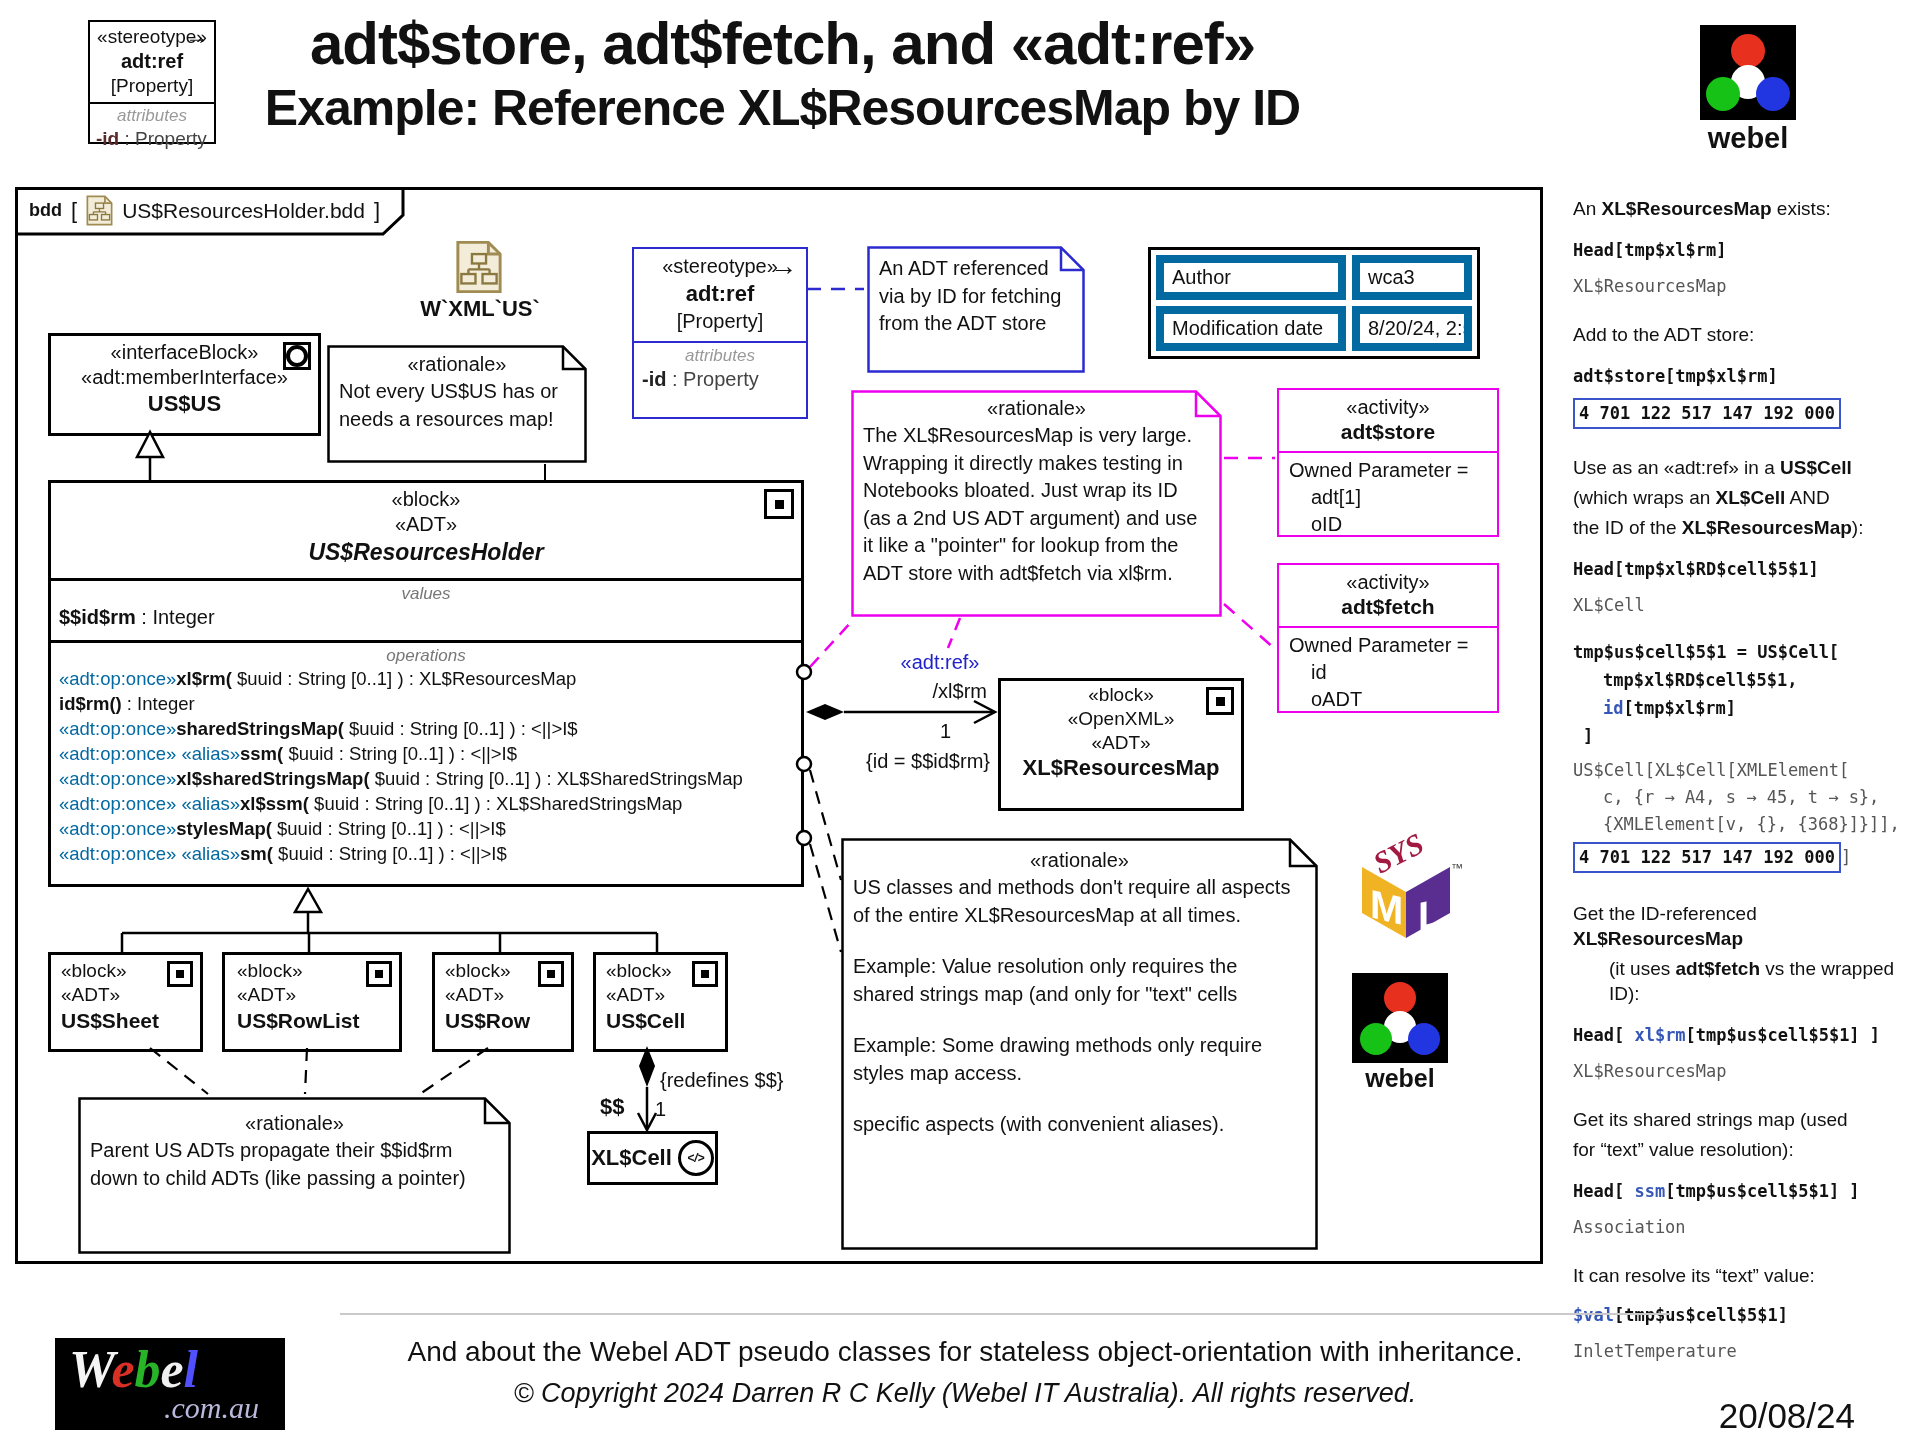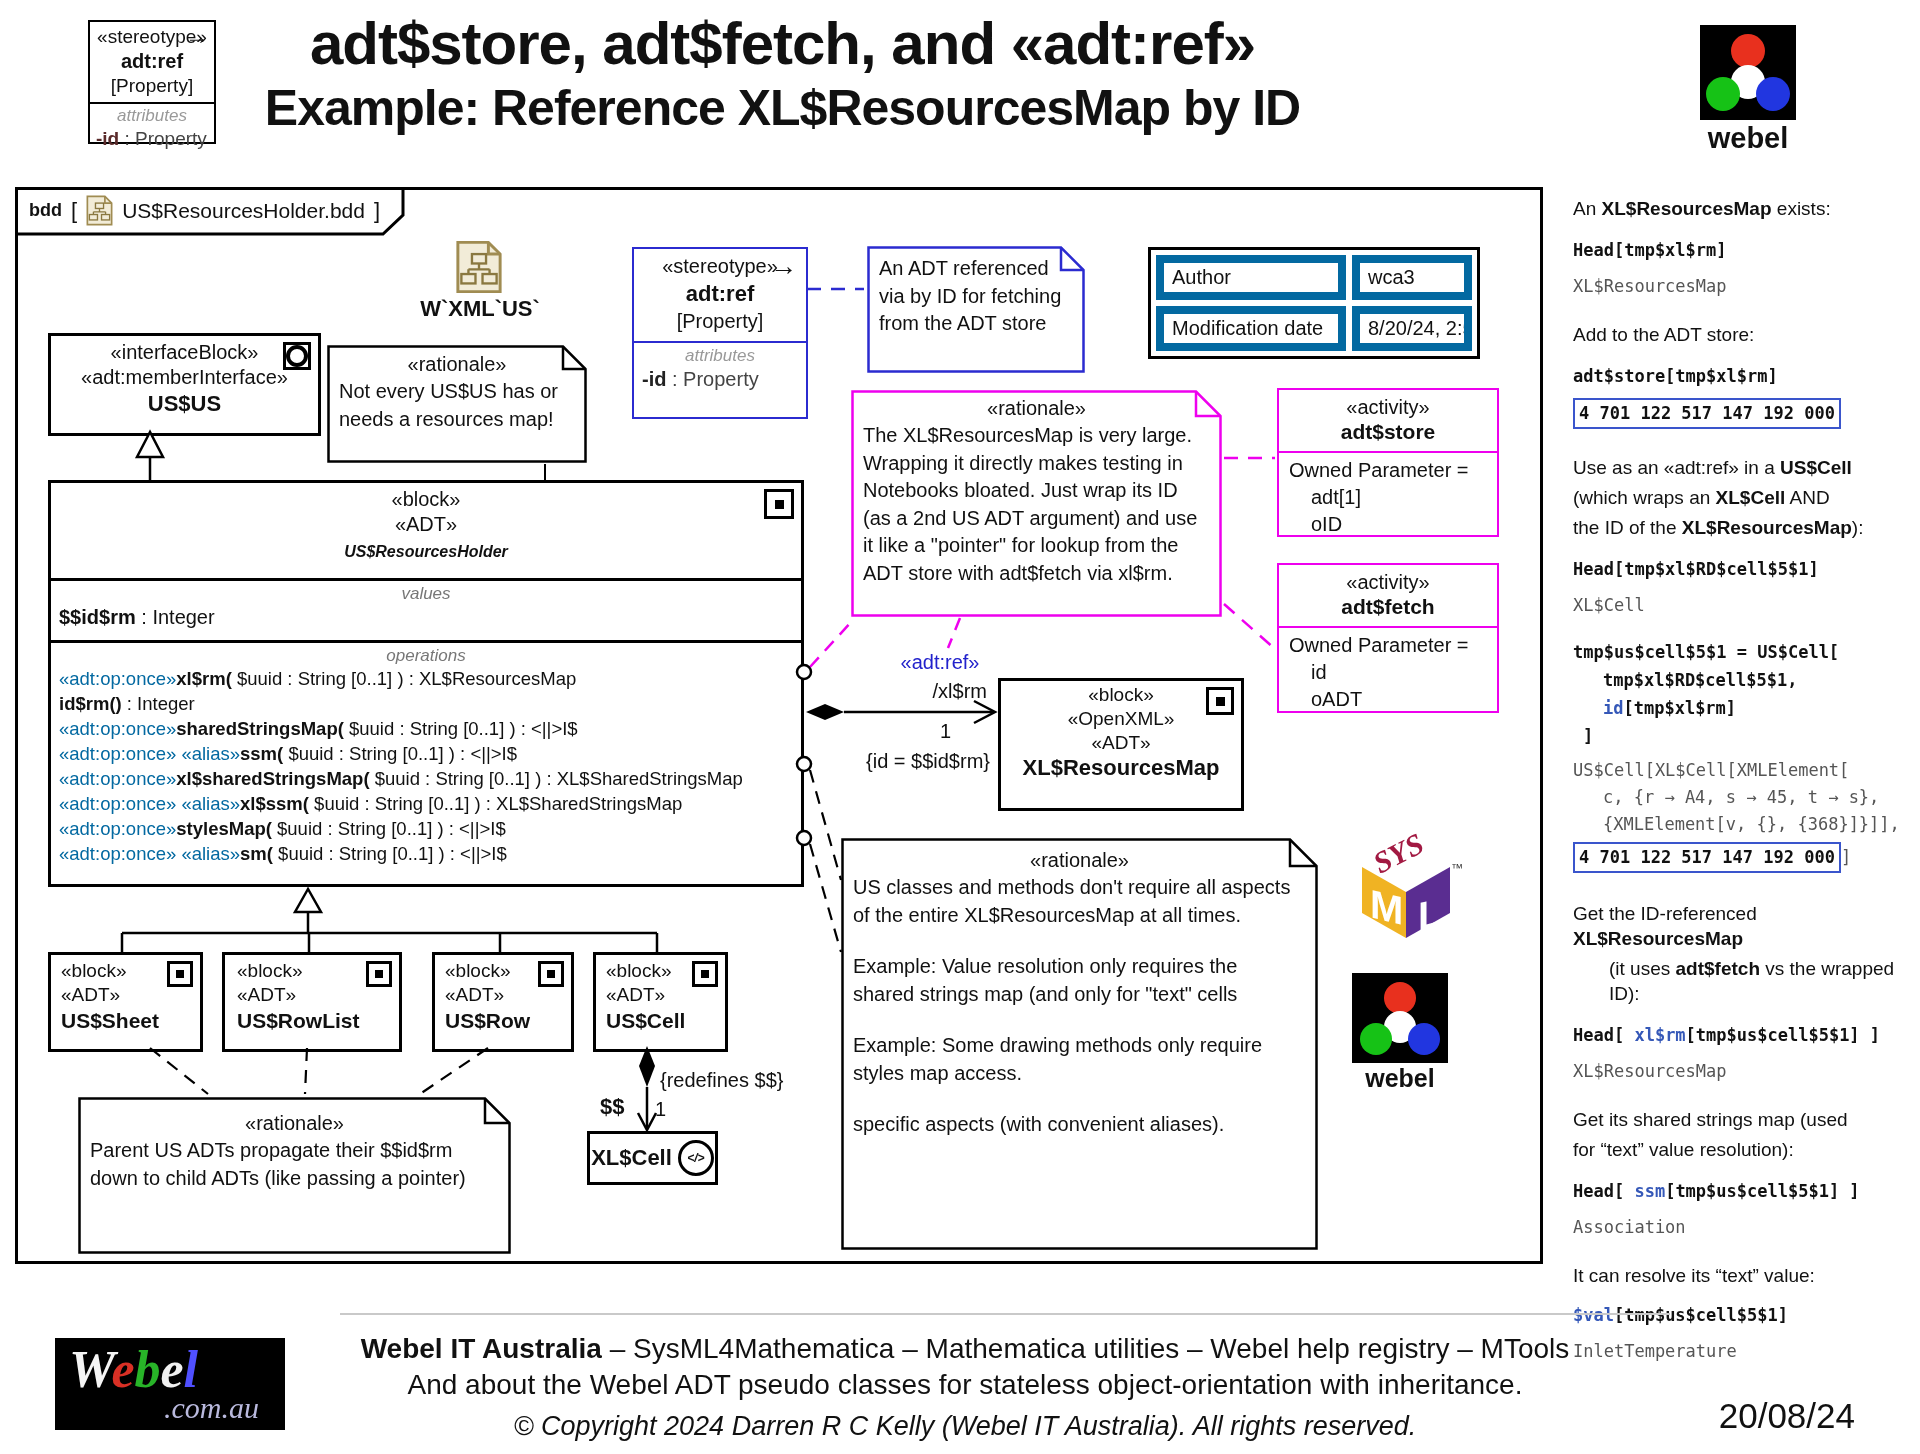--- a/index.html
+++ b/index.html
@@ -6,21 +6,21 @@
   .canvas{position:relative;width:1920px;height:1454px;background:#fff;overflow:hidden;
           font-family:"Liberation Sans",sans-serif;color:#111;}
   .abs{position:absolute;}
 
   
   .ublock{position:absolute;border:3px solid #000;background:#fff;}
   .blk-head{text-align:center;padding-top:4px;}
   .stereo{font-size:19px;line-height:24px;}
   .stereo2{font-size:20px;line-height:25px;}
   .bname{font-weight:bold;font-size:21px;line-height:27px;}
-  .bname-big{font-weight:bold;font-style:italic;font-size:16px;line-height:30px;}
+  .bname-big{font-weight:bold;font-style:italic;font-size:23px;line-height:30px;}
   .comp{border-top:3px solid #000;}
   .comp-label{color:#777;font-style:italic;font-size:17px;text-align:center;line-height:21px;margin-top:2px;}
   .val-line{font-size:20px;line-height:26px;padding-left:8px;}
   .op-line{font-size:18.5px;line-height:25px;white-space:nowrap;padding-left:8px;}
   .seg-g{color:#0369a1;}
   .seg-b{font-weight:bold;}
   .seg-bl{color:#3558b8;font-weight:bold;}
 
   
   .block-icon{position:absolute;top:6px;right:7px;width:22px;height:22px;border:3px solid #000;
@@ -518,21 +518,18 @@
     <line x1="307" y1="1048" x2="305" y2="1094" stroke="#000" stroke-width="2.2" stroke-dasharray="13 9"></line>
     <line x1="488" y1="1048" x2="420" y2="1094" stroke="#000" stroke-width="2.2" stroke-dasharray="13 9"></line>
   </svg>
 
   <div class="f-hr"></div>
   <div class="f-logo">
     <div class="f-logo-main"><span style="color: rgb(245, 245, 245);">W</span><span style="color: rgb(217, 48, 37);">e</span><span style="color: rgb(40, 180, 40);">b</span><span style="color: rgb(240, 240, 240);">e</span><span style="color: rgb(80, 80, 255);">l</span></div>
     <div class="f-logo-sub">.com.au</div>
   </div>
   <div class="f-text">
-    <div class="f-line1">
-      <span class="seg-b">Webel IT Australia</span><span>  – SysML4Mathematica – Mathematica utilities – Webel help registry – MTools</span>
-    </div>
     <div class="f-line2">And about the Webel ADT pseudo classes for stateless object-orientation with inheritance.</div>
     <div class="f-copy">© Copyright 2024 Darren R C Kelly (Webel IT Australia). All rights reserved.</div>
   </div>
   <div class="f-date">20/08/24</div>
 
 </div>
 
 </body></html>

